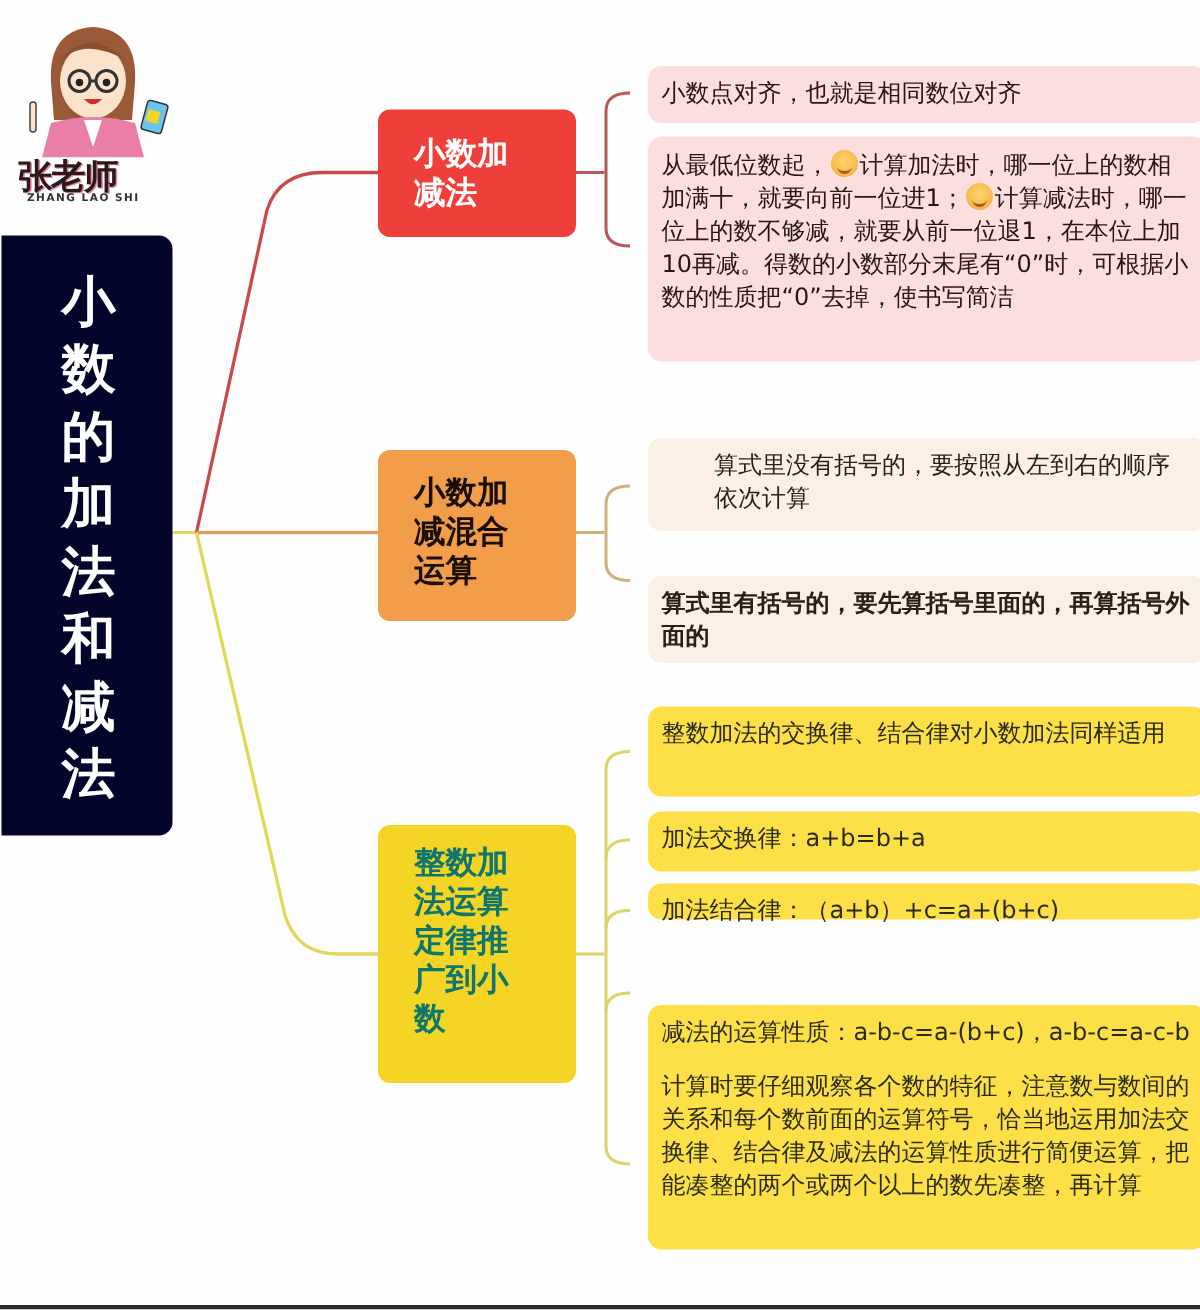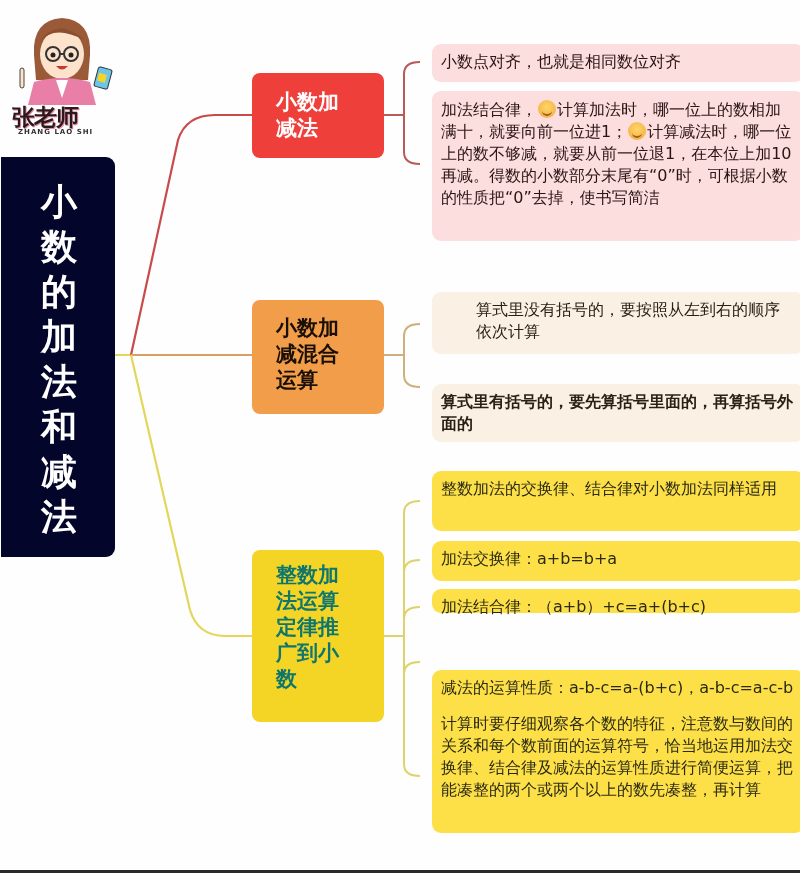--- a/index.html
+++ b/index.html
@@ -101,21 +101,21 @@
 法运算
 定律推
 广到小
 数</div>
 </div>
 
 <div class="abs leaf red" style="top:44px;height:38px;">
   <span>小数点对齐，也就是相同数位对齐</span>
 </div>
 <div class="abs leaf red" style="top:91px;height:150px;padding-top:8px;">
-  <span>加法结合律，</span><span class="emoji"></span><span>计算加法时，哪一位上的数相加满十，就要向前一位进1；</span><span class="emoji"></span><span>计算减法时，哪一位上的数不够减，就要从前一位退1，在本位上加10再减。得数的小数部分末尾有“0”时，可根据小数的性质把“0”去掉，使书写简洁</span>
+  <span>从最低位数起，</span><span class="emoji"></span><span>计算加法时，哪一位上的数相加满十，就要向前一位进1；</span><span class="emoji"></span><span>计算减法时，哪一位上的数不够减，就要从前一位退1，在本位上加10再减。得数的小数部分末尾有“0”时，可根据小数的性质把“0”去掉，使书写简洁</span>
 </div>
 
 <div class="abs leaf orange" style="top:292px;height:62px;padding-left:44px;">
   <span>算式里没有括号的，要按照从左到右的顺序依次计算</span>
 </div>
 <div class="abs leaf orange" style="top:384px;height:58px;font-weight:bold;">
   <span>算式里有括号的，要先算括号里面的，再算括号外面的</span>
 </div>
 
 <div class="abs leaf yellow" style="top:471px;height:60px;">

